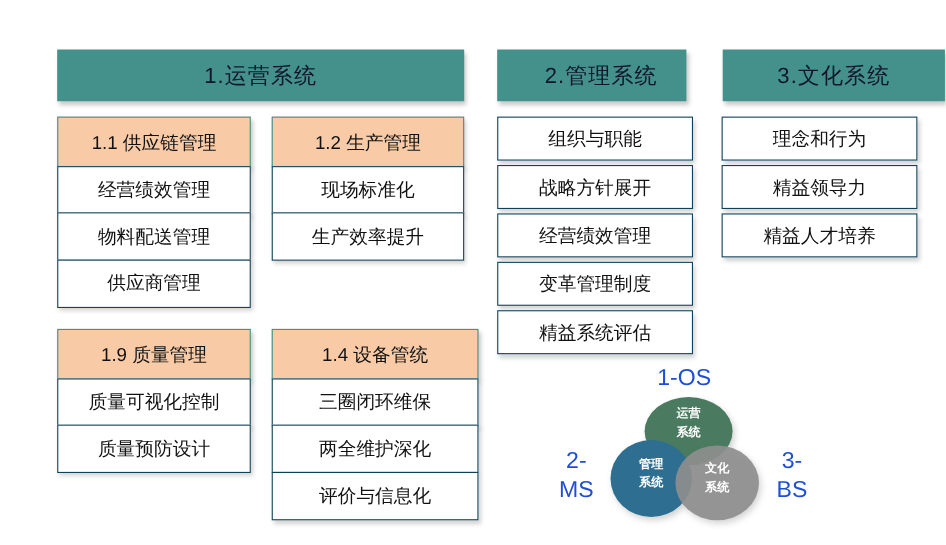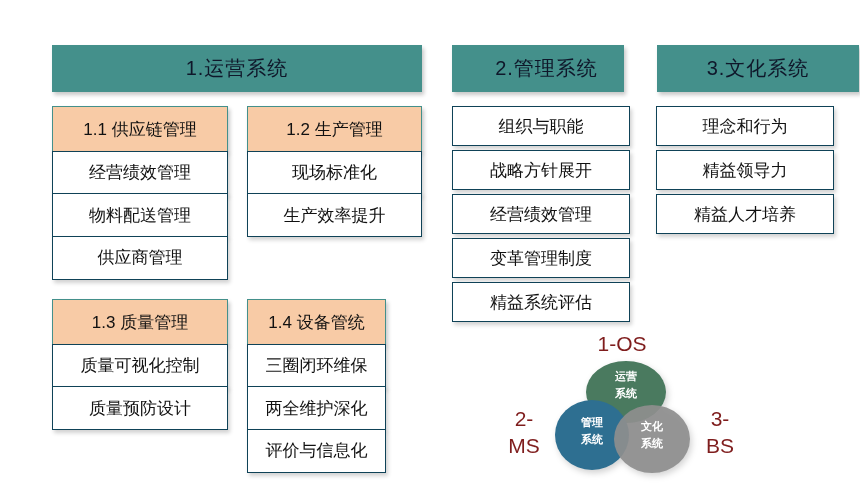--- a/index.html
+++ b/index.html
@@ -26,21 +26,21 @@
     box-shadow:2px 3px 4px rgba(0,0,0,0.18);
   }
   .list{position:absolute;display:flex;flex-direction:column;gap:4px;}
   .list .item{height:40px;margin-top:0;}
   .venn-svg{position:absolute;left:550px;top:355px;filter:drop-shadow(2px 3px 3px rgba(0,0,0,0.18));}
   .venn-label{
     position:absolute;color:#ffffff;font-weight:bold;font-size:11px;line-height:17px;
     text-align:center;width:70px;
   }
   .outer-label{
-    position:absolute;color:#7f1d1d;font-size:21px;line-height:27px;text-align:center;
+    position:absolute;color:#1d4ed8;font-size:21px;line-height:27px;text-align:center;
   }
 </style>
 </head>
 <body>
 
 <div class="canvas">
 
   <div class="sec-header" style="left:52px;top:45px;width:370px;">1.运营系统</div>
   <div class="sec-header" style="left:452px;top:45px;width:172px;padding-left:17px;">2.管理系统</div>
   <div class="sec-header" style="left:657px;top:45px;width:202px;">3.文化系统</div>
@@ -52,26 +52,26 @@
     <div class="item">供应商管理</div>
   </div>
 
   <div class="group" style="left:247px;top:106px;width:175px;">
     <div class="group-title">1.2 生产管理</div>
     <div class="item">现场标准化</div>
     <div class="item">生产效率提升</div>
   </div>
 
   <div class="group" style="left:52px;top:299px;width:176px;">
-    <div class="group-title">1.3 质量管理</div>
+    <div class="group-title">1.9 质量管理</div>
     <div class="item">质量可视化控制</div>
     <div class="item">质量预防设计</div>
   </div>
 
-  <div class="group" style="left:247px;top:299px;width:139px;text-align:center;">
+  <div class="group" style="left:247px;top:299px;width:188px;text-align:center;">
     <div class="group-title">1.4 设备管统</div>
     <div class="item">三圈闭环维保</div>
     <div class="item">两全维护深化</div>
     <div class="item">评价与信息化</div>
   </div>
 
   <div class="list" style="left:452px;top:106px;width:178px;">
     <div class="item">组织与职能</div>
     <div class="item">战略方针展开</div>
     <div class="item">经营绩效管理</div>

